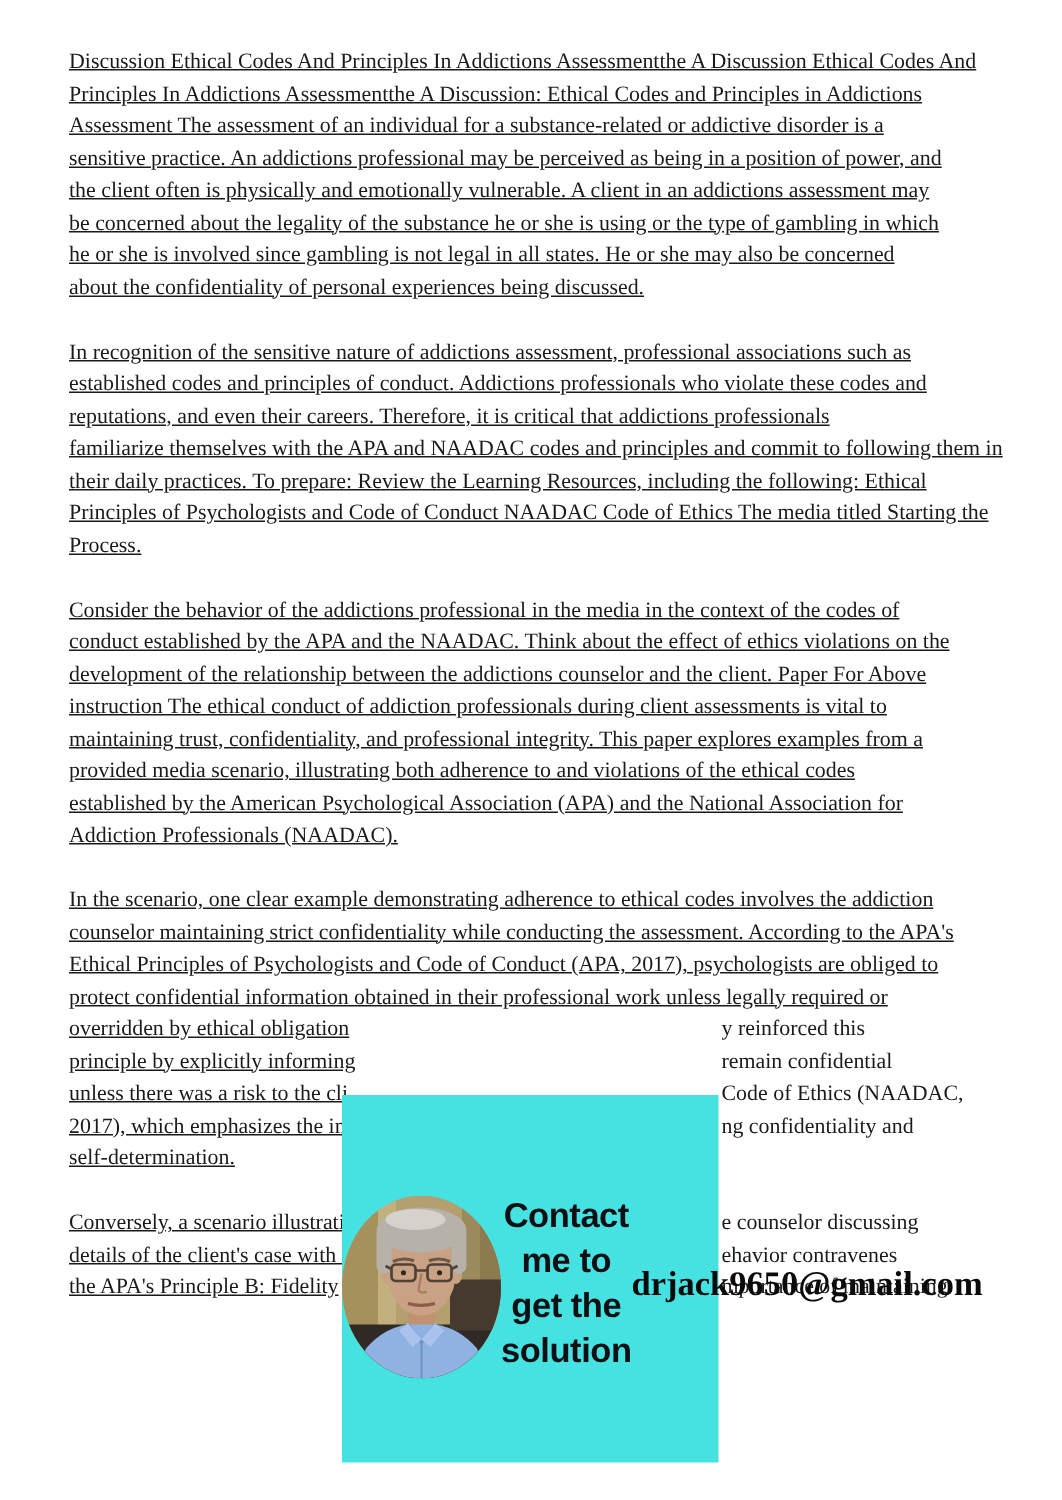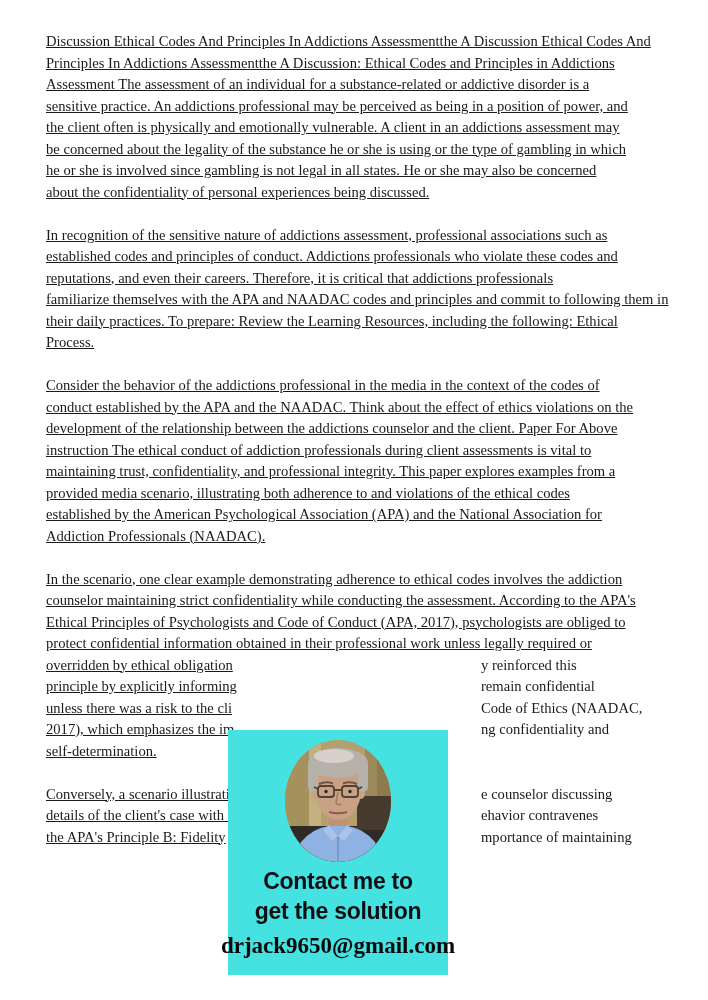--- a/index.html
+++ b/index.html
@@ -28,26 +28,26 @@
     position: absolute;
     left: 435px;
     top: 0;
     white-space: nowrap;
     text-align: right;
   }
   .overlay {
     position: absolute;
     left: 228px;
     top: 730px;
-    width: 220px;
+    width: 251px;
     height: 245px;
     background: #46e2e1;
     z-index: 5;
     display: flex;
-    flex-direction: column;
+    flex-direction: row;
     align-items: center;
   }
   .photo {
     width: 106px;
     height: 122px;
     border-radius: 50%;
     overflow: hidden;
     margin-top: 10px;
     flex: 0 0 auto;
   }
@@ -87,20 +87,21 @@
         <div class="line">be concerned about the legality of the substance he or she is using or the type of gambling in which</div>
         <div class="line">he or she is involved since gambling is not legal in all states. He or she may also be concerned</div>
         <div class="line">about the confidentiality of personal experiences being discussed.</div>
       </div>
       <div class="para">
         <div class="line">In recognition of the sensitive nature of addictions assessment, professional associations such as</div>
         <div class="line">established codes and principles of conduct. Addictions professionals who violate these codes and</div>
         <div class="line">reputations, and even their careers. Therefore, it is critical that addictions professionals</div>
         <div class="line">familiarize themselves with the APA and NAADAC codes and principles and commit to following them in</div>
         <div class="line">their daily practices. To prepare: Review the Learning Resources, including the following: Ethical</div>
+        <div class="line">Principles of Psychologists and Code of Conduct NAADAC Code of Ethics The media titled Starting the</div>
         <div class="line">Process.</div>
       </div>
       <div class="para">
         <div class="line">Consider the behavior of the addictions professional in the media in the context of the codes of</div>
         <div class="line">conduct established by the APA and the NAADAC. Think about the effect of ethics violations on the</div>
         <div class="line">development of the relationship between the addictions counselor and the client. Paper For Above</div>
         <div class="line">instruction The ethical conduct of addiction professionals during client assessments is vital to</div>
         <div class="line">maintaining trust, confidentiality, and professional integrity. This paper explores examples from a</div>
         <div class="line">provided media scenario, illustrating both adherence to and violations of the ethical codes</div>
         <div class="line">established by the American Psychological Association (APA) and the National Association for</div>

